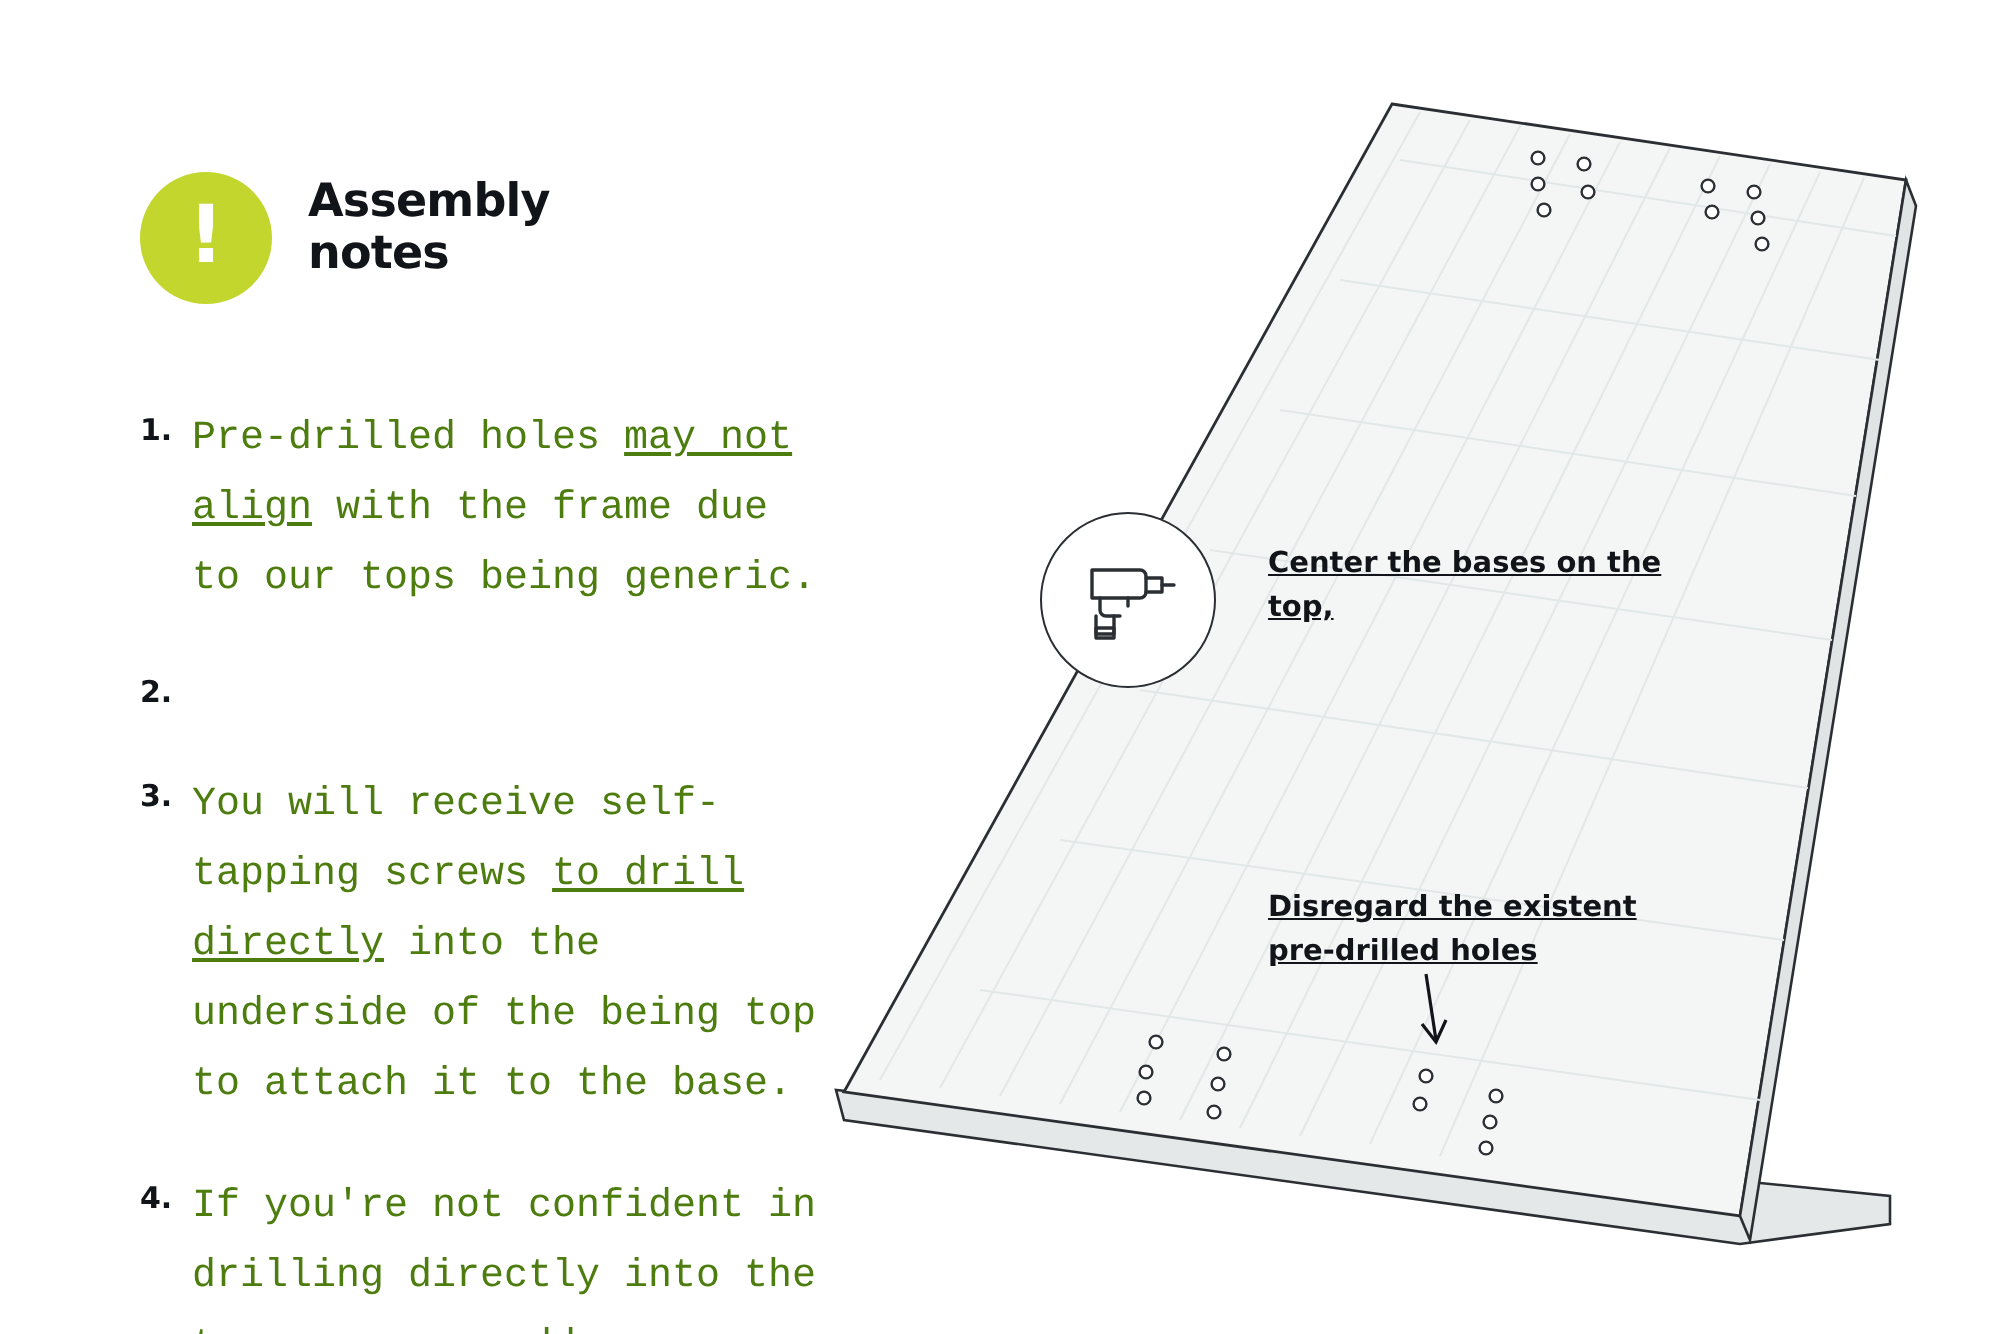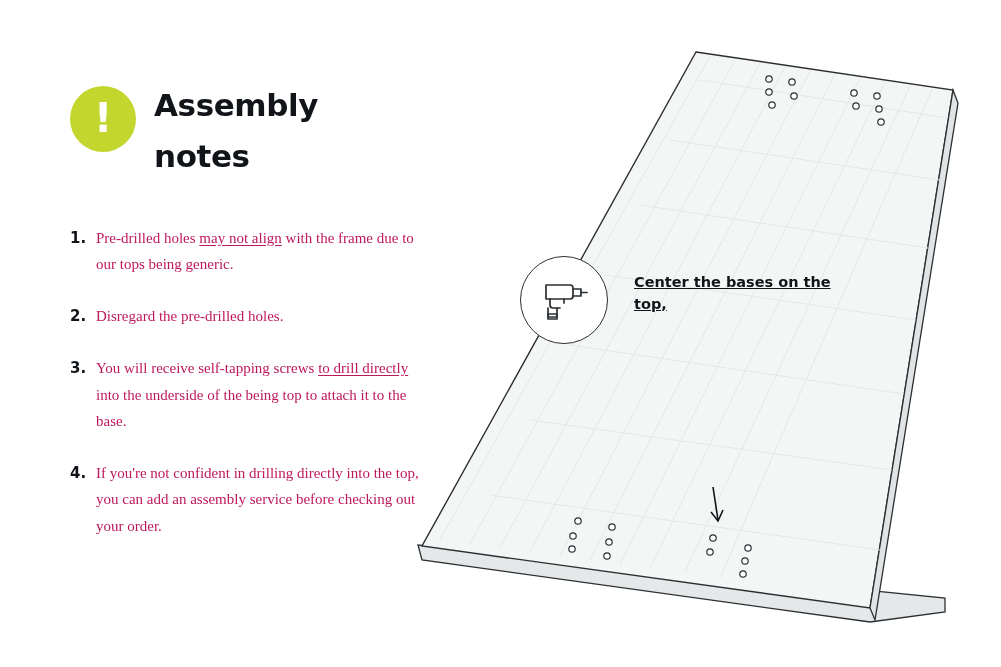--- a/index.html
+++ b/index.html
@@ -46,53 +46,53 @@
   }
   .badge-mark {
     color: #ffffff;
     font-size: 40px;
     line-height: 1;
     font-weight: 700;
     font-family: "DejaVu Sans", sans-serif;
     transform: translateY(-1px);
   }
   .heading-text {
-    font-size: 31px;
+    font-size: 23px;
     line-height: 1.14;
     font-weight: 700;
     letter-spacing: -0.4px;
     color: #111418;
     font-family: "DejaVu Sans", sans-serif;
     padding-top: 4px;
   }
-  .heading-text .line2 { display: block; margin-top: 16px; }
+  .heading-text .line2 { display: block; }
 
   .notes-list {
     margin: 50px 0 0 0;
     padding: 0;
     list-style: none;
   }
   .note-item {
     display: flex;
     align-items: flex-start;
     margin-bottom: 26px;
   }
   .note-num {
     flex: 0 0 26px;
     font-weight: 700;
     font-size: 15px;
     line-height: 1.75;
     color: #111418;
     font-family: "DejaVu Sans", sans-serif;
   }
   .note-text {
-    font-size: 15px;
+    font-size: 20px;
     line-height: 1.75;
-    color: #be185d;
-    font-family: Liberation Serif, serif;
+    color: #4d7c0f;
+    font-family: Liberation Mono, monospace;
   }
   .u { text-decoration: underline; text-underline-offset: 2px; }
 
   
   .illustration {
     position: absolute;
     left: 400px;
     top: 0;
     width: 601px;
     height: 667px;
@@ -145,21 +145,20 @@
       </div>
     </div>
 
     <ul class="notes-list">
       <li class="note-item">
         <span class="note-num">1.</span>
         <span class="note-text"><span>Pre-drilled holes </span><span class="u">may not align</span><span> with the frame due to our tops being generic.</span></span>
       </li>
       <li class="note-item">
         <span class="note-num">2.</span>
-        <span class="note-text"><span>Disregard the pre-drilled holes.</span></span>
       </li>
       <li class="note-item">
         <span class="note-num">3.</span>
         <span class="note-text"><span>You will receive self-tapping screws </span><span class="u">to drill directly</span><span> into the underside of the being top to attach it to the base.</span></span>
       </li>
       <li class="note-item">
         <span class="note-num">4.</span>
         <span class="note-text"><span>If you're not confident in drilling directly into the top, you can add an assembly service before checking out your order.</span></span>
       </li>
     </ul>
@@ -245,15 +244,19 @@
           <rect x="10" y="38" width="9" height="5"></rect>
           <path d="M26 23 v4"></path>
         </g>
       </svg>
     </div>
 
     <div class="callout callout-center">
       <span>Center the bases on the top,</span>
     </div>
 
+    <div class="callout callout-disregard">
+      <span>Disregard the existent</span>
+      <span>pre-drilled holes</span>
+    </div>
 
   </div>
 </div>
 
 </body></html>

